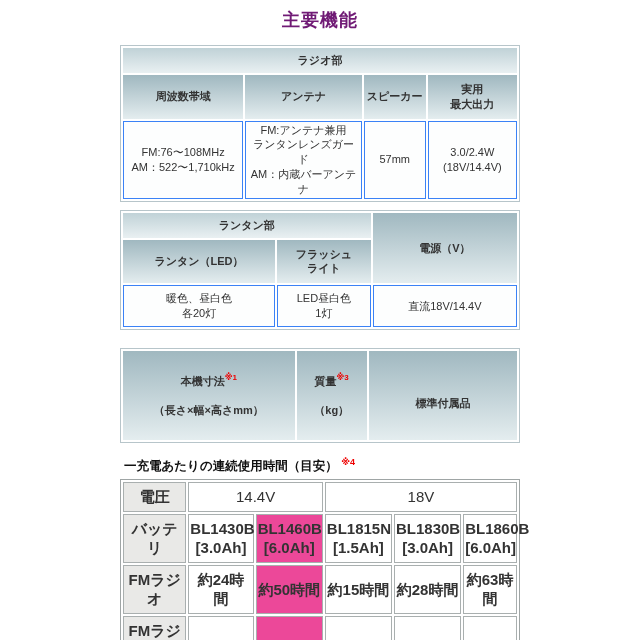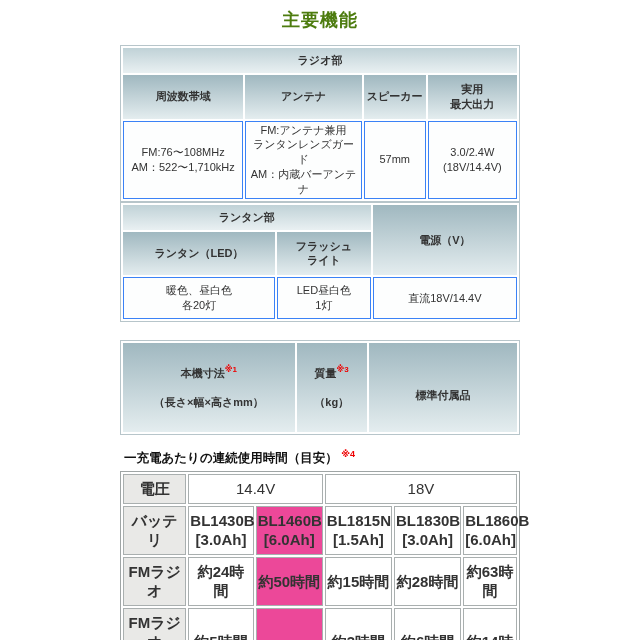--- a/index.html
+++ b/index.html
@@ -4,21 +4,21 @@
 <style>
   html,body{margin:0;padding:0;background:#ffffff;}
   body{
     width:640px;height:640px;overflow:hidden;
     font-family:"Liberation Sans","DejaVu Sans",sans-serif;
     color:#333;font-size:11px;
     -webkit-font-smoothing:antialiased;
   }
   .page{width:640px;}
   .page-title{
-    text-align:center;font-size:18px;font-weight:bold;color:#4d7c0f;
+    text-align:center;font-size:18px;font-weight:bold;color:#701a75;
     padding-top:8px;letter-spacing:1px;
   }
   .content{width:400px;margin:0 0 0 120px;}
 
   
   table.spec{
     border-collapse:separate;border-spacing:2px;
     background:#ffffff;border:1px solid #b7c5ca;
     width:400px;table-layout:fixed;
   }
@@ -34,21 +34,21 @@
   th.colh{
     background:linear-gradient(#a0b8c0,#e4edef);
     padding:7px 3px;
   }
   table.spec td{
     background:#fdfefe;border:1px solid #3b82f6;
     padding:1px 3px;
   }
   sup.ref{color:#ee0000;font-weight:bold;font-size:8px;}
   .t1{margin-top:13px;}
-  .t2{}
+  .t2{margin-top:8px;}
   .t3{margin-top:18px;}
   .t1 td{height:50px;}
   .t2 td{height:38px;}
 
   
   .usage-heading{
     margin:14px 0 4px 4px;font-size:12.5px;font-weight:bold;color:#111;
   }
   .usage-heading sup{color:#ee0000;font-size:9px;font-weight:bold;}
   table.usage{

